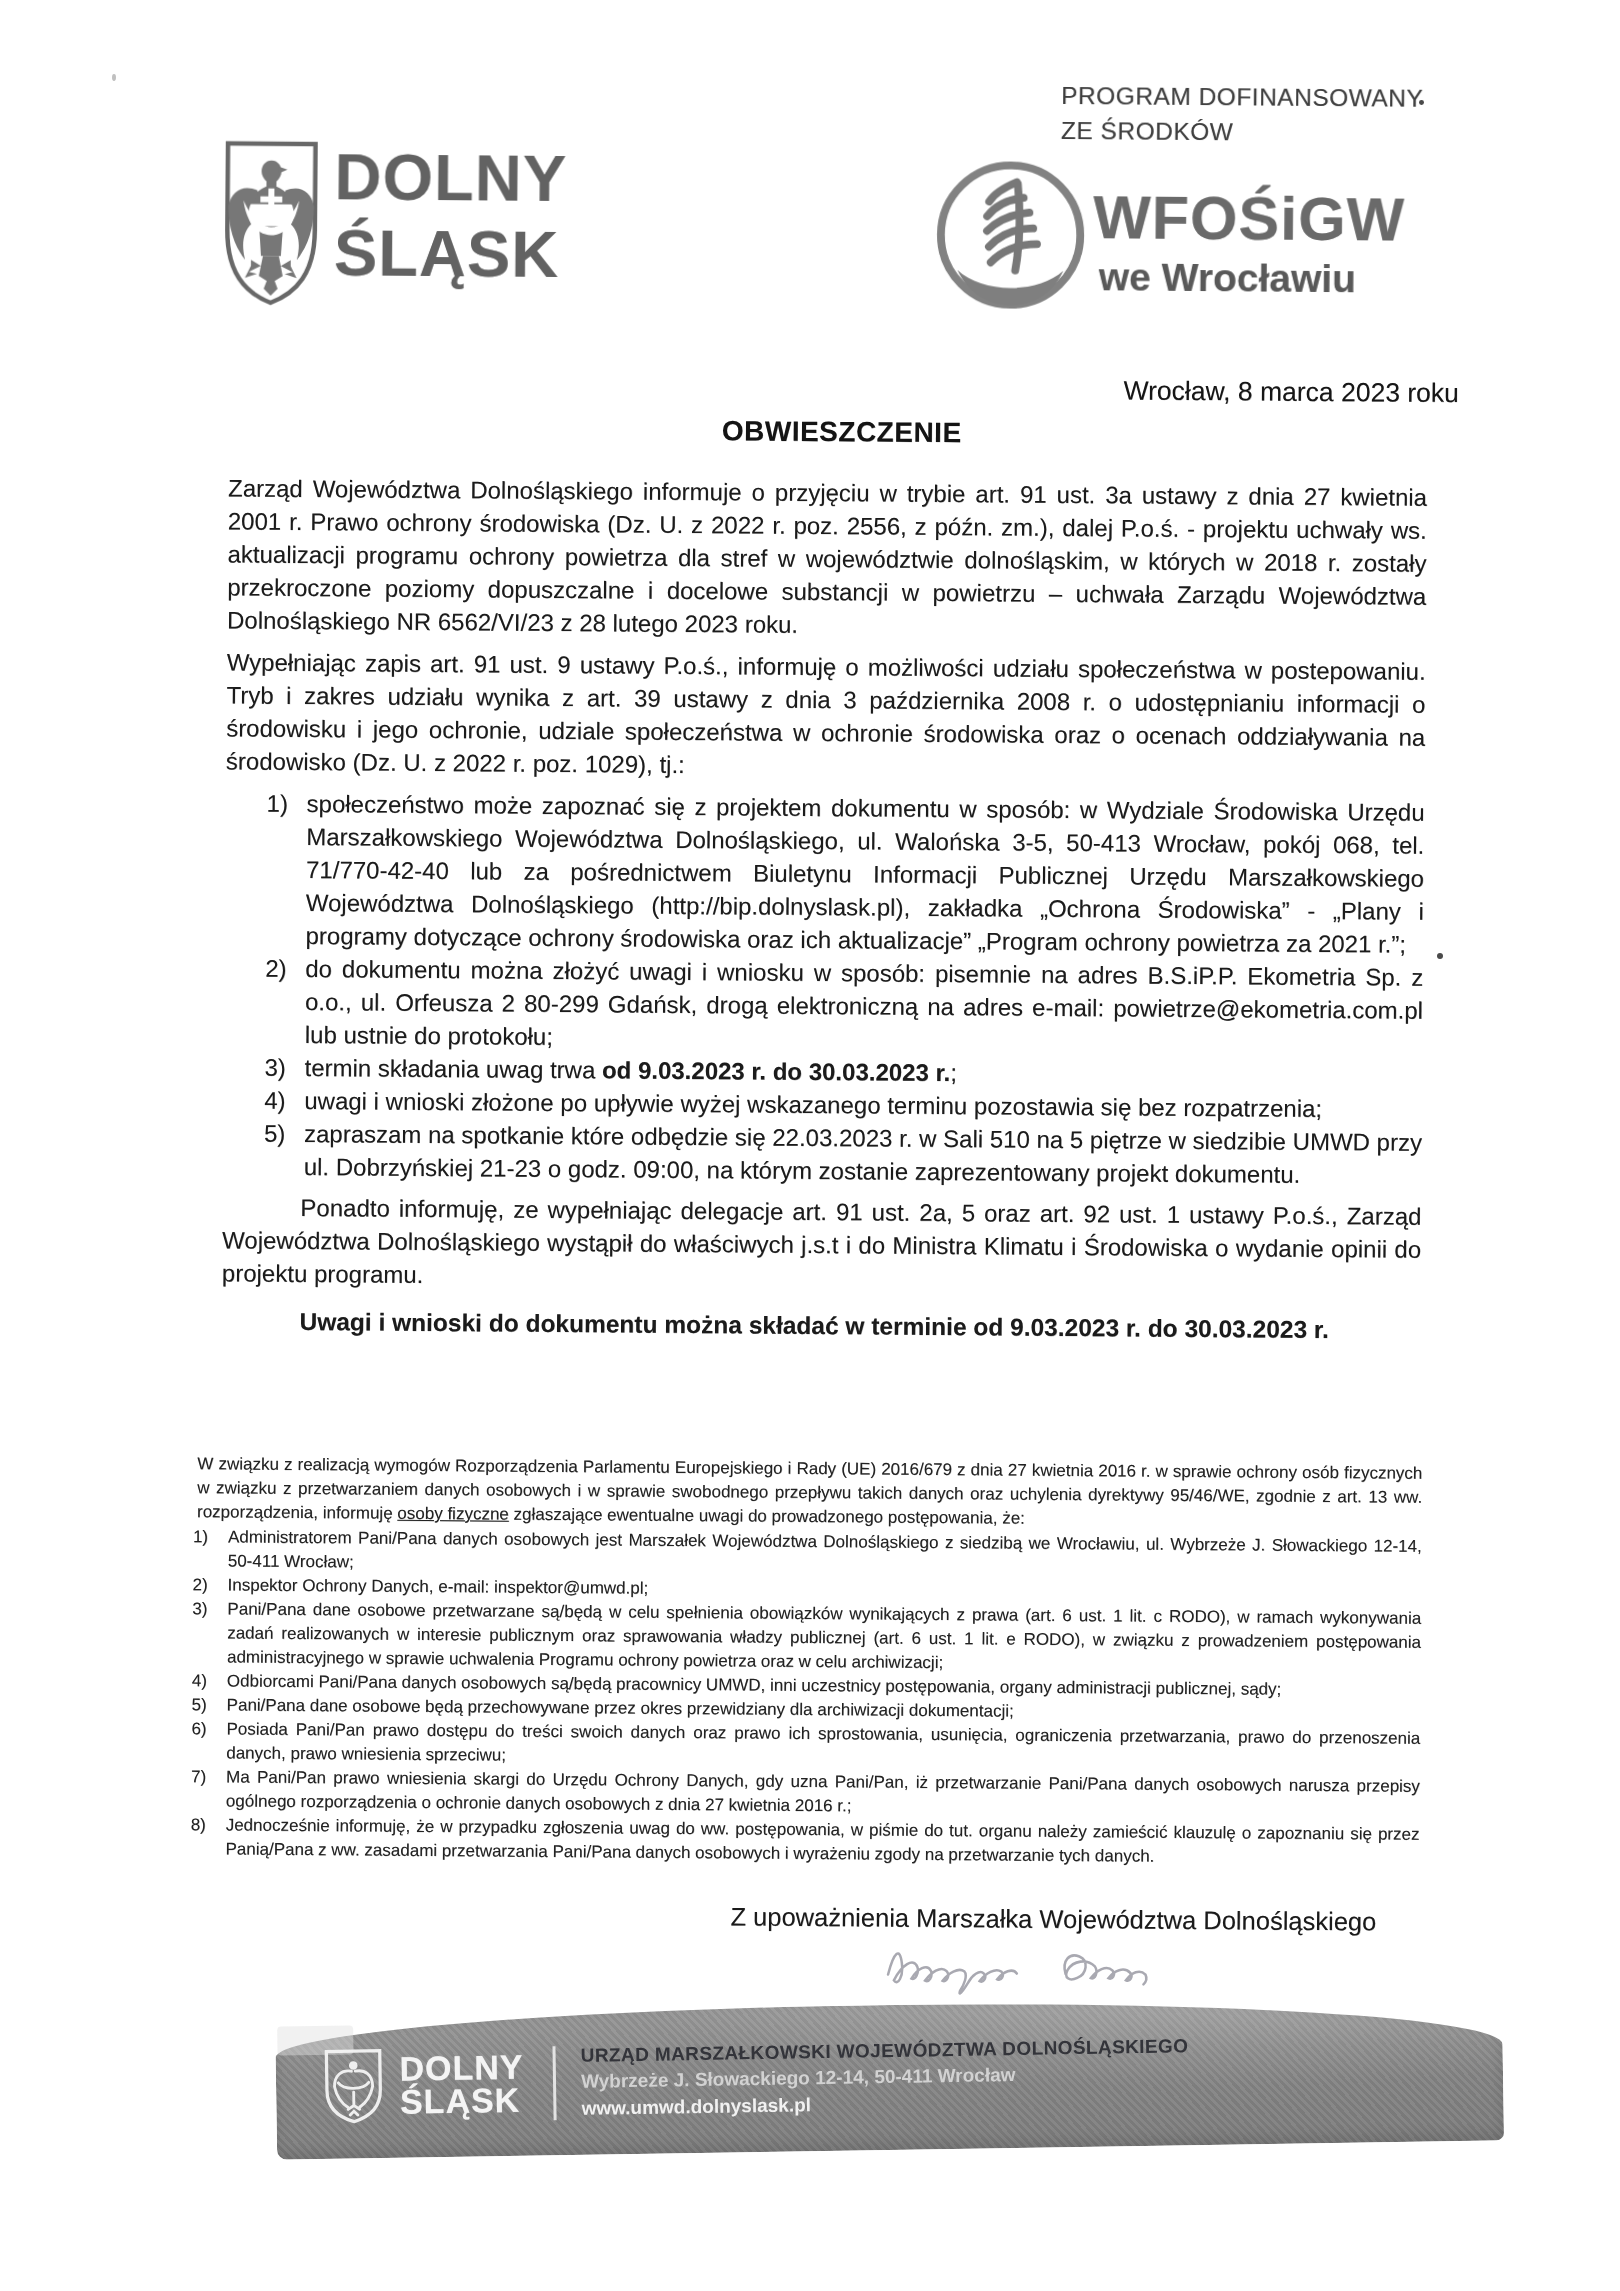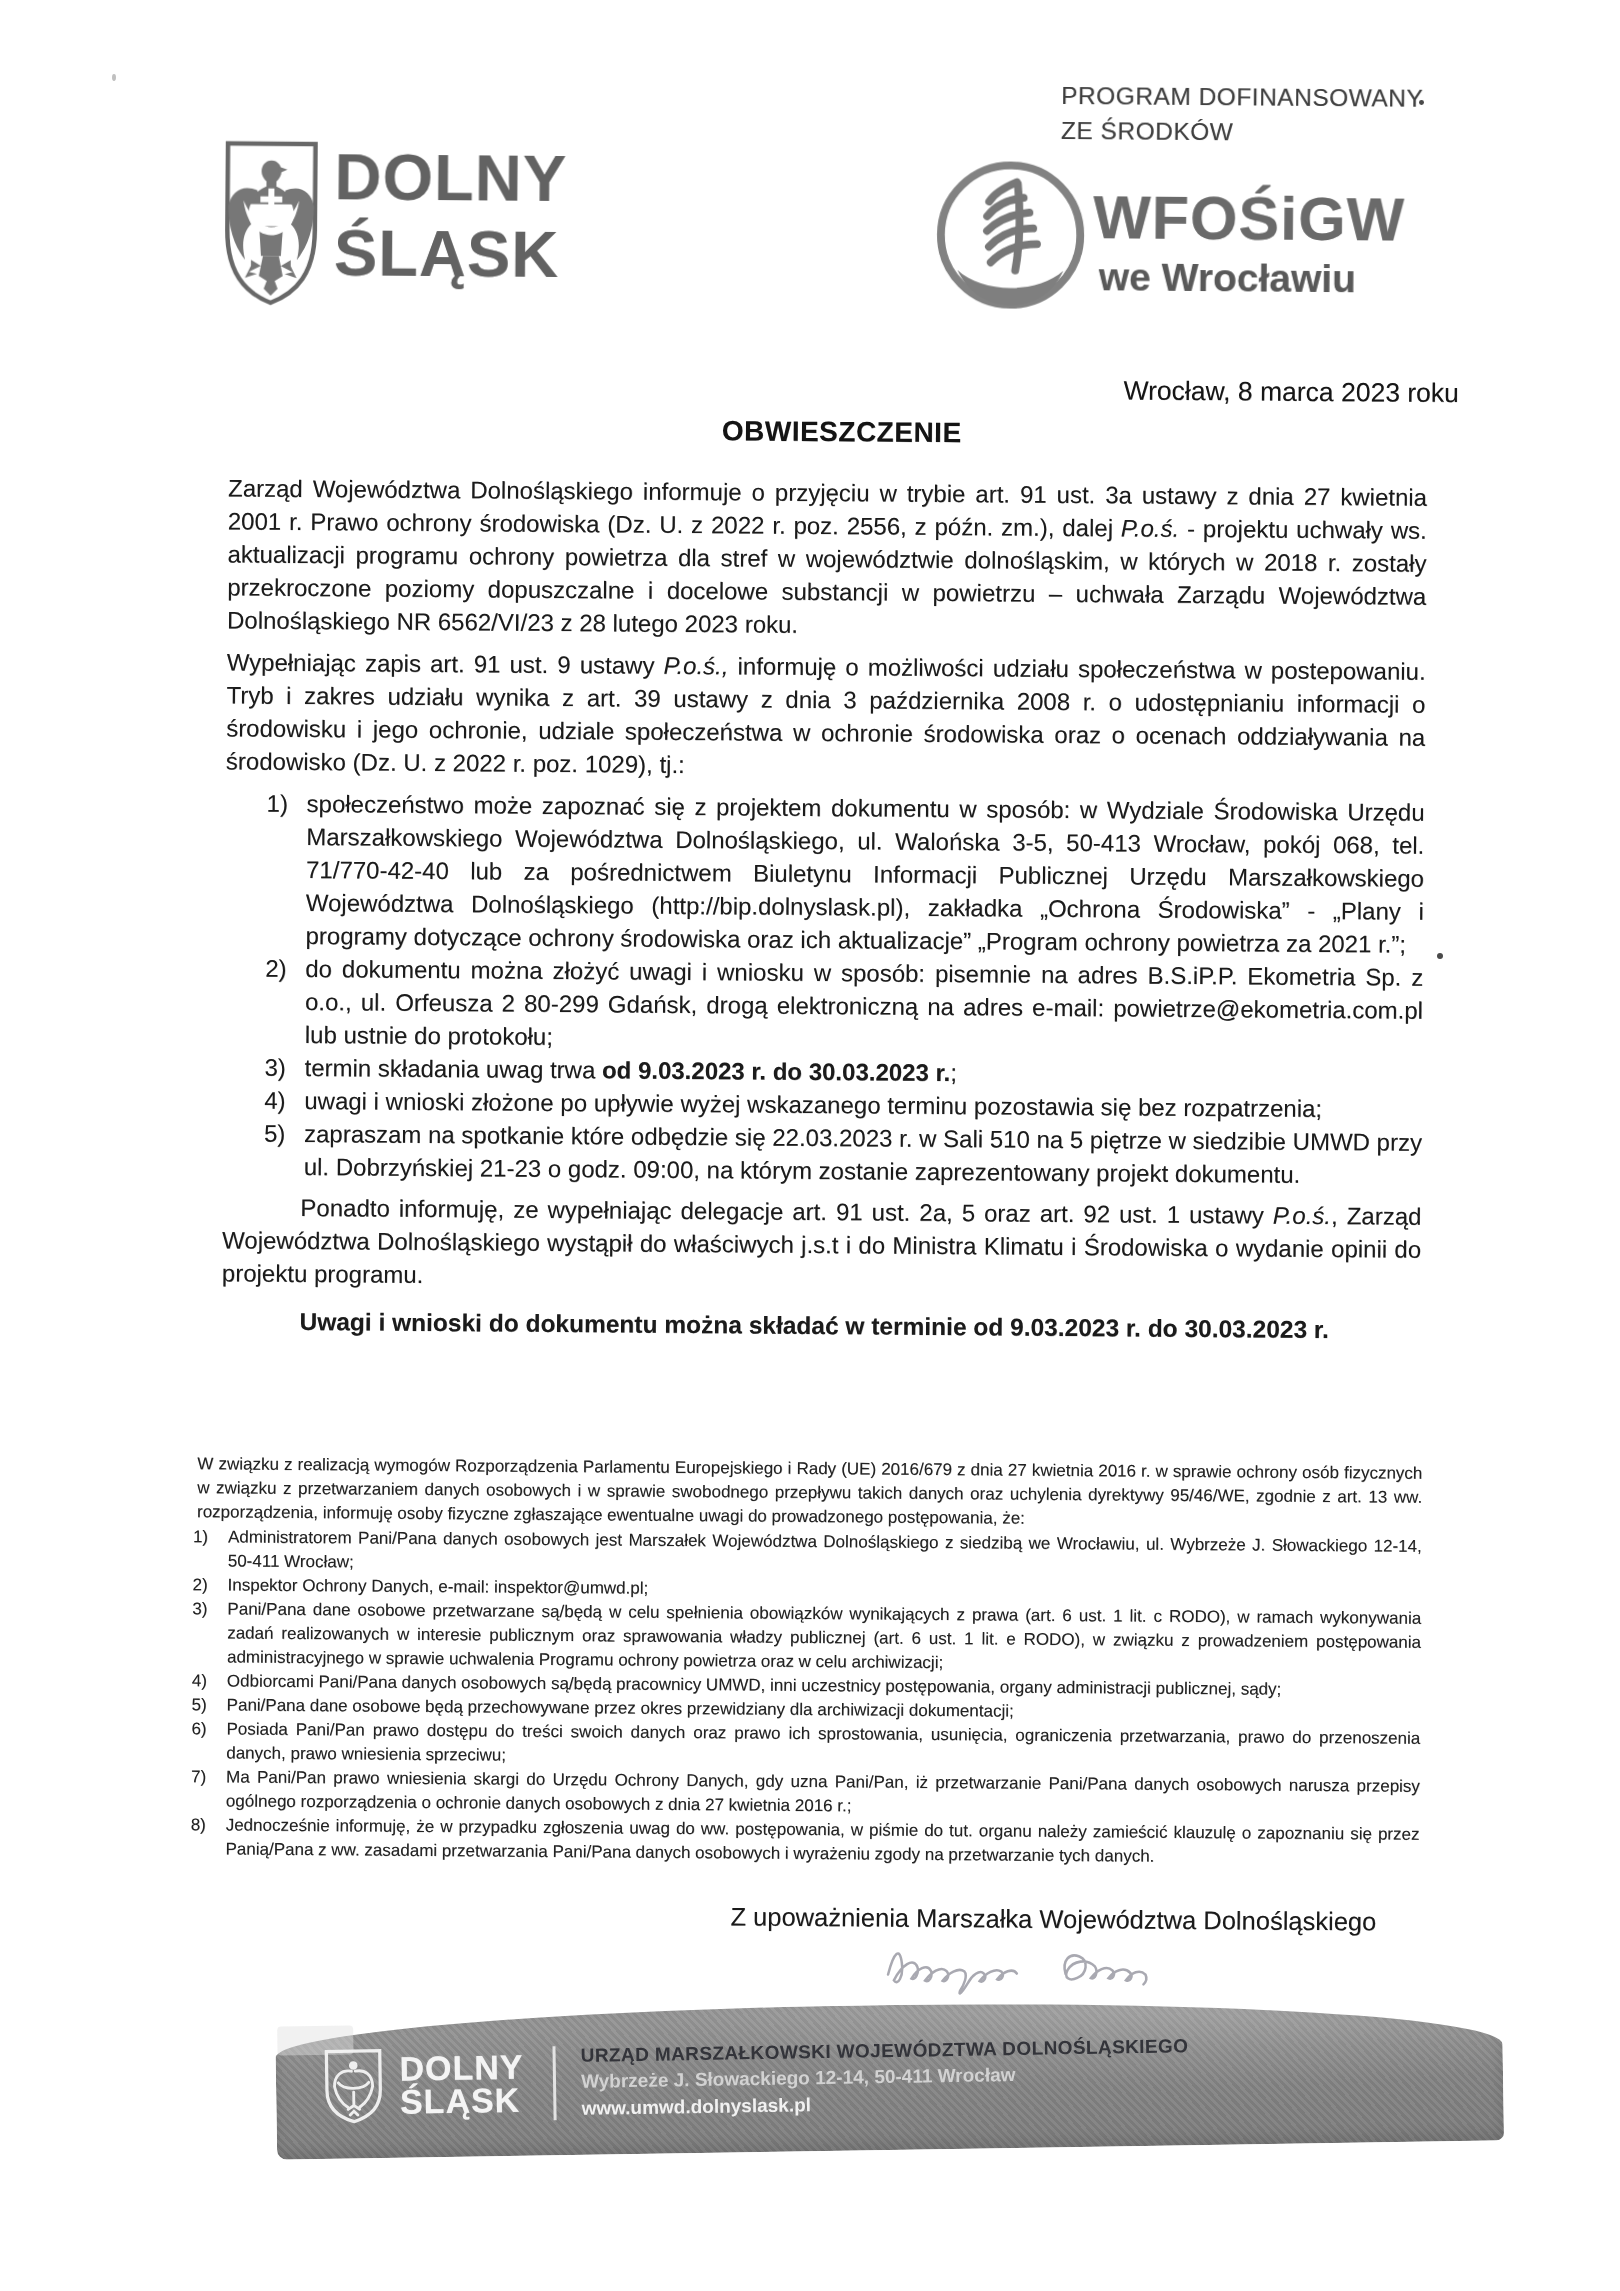--- a/index.html
+++ b/index.html
@@ -29,34 +29,34 @@
   
   .dateline{position:absolute;right:165px;top:373px;font-size:26.5px;color:#161616;}
   .doc-title{position:absolute;left:225px;top:416px;width:1199px;text-align:center;
          font-size:28px;font-weight:bold;letter-spacing:0.5px;color:#141414;
          transform:translateX(13.7px);}
 
   
   .body-text{position:absolute;left:225px;top:476px;width:1199px;
          font-size:24px;line-height:33px;text-align:justify;color:#1b1b1b;}
   .body-text p{margin:0 0 8.8px 0;}
-  .ital{font-style:italic;}
+  .ital{}
   .b{font-weight:bold;}
   .olist{margin:0 0 8.8px 0;}
   .oitem{display:flex;}
   .oitem .num{flex:0 0 40px;margin-left:41px;}
   .oitem .itext{flex:1;text-align:justify;}
   .indented{text-indent:78px;}
   .deadline{margin:14.7px 0 0 78px;font-weight:bold;font-size:24.5px;text-align:left;}
 
   
   .rodo{position:absolute;left:202px;top:1457px;width:1225px;
         font-size:17px;line-height:24px;color:#222;text-align:justify;}
   .rodo .intro{margin:0 0 1px 0;}
-  .uline{}
+  .uline{text-decoration:underline;}
   .ritem{display:flex;}
   .ritem .rnum{flex:0 0 35px;margin-left:-3.9px;}
   .ritem .rtext{flex:1;text-align:justify;}
 
   
   .sig-auth{position:absolute;left:733px;top:1903px;width:657px;text-align:center;
         font-size:25.5px;color:#1a1a1a;}
   .sig-script{position:absolute;left:882px;top:1929px;width:353px;height:78px;opacity:.75;}
 
   

